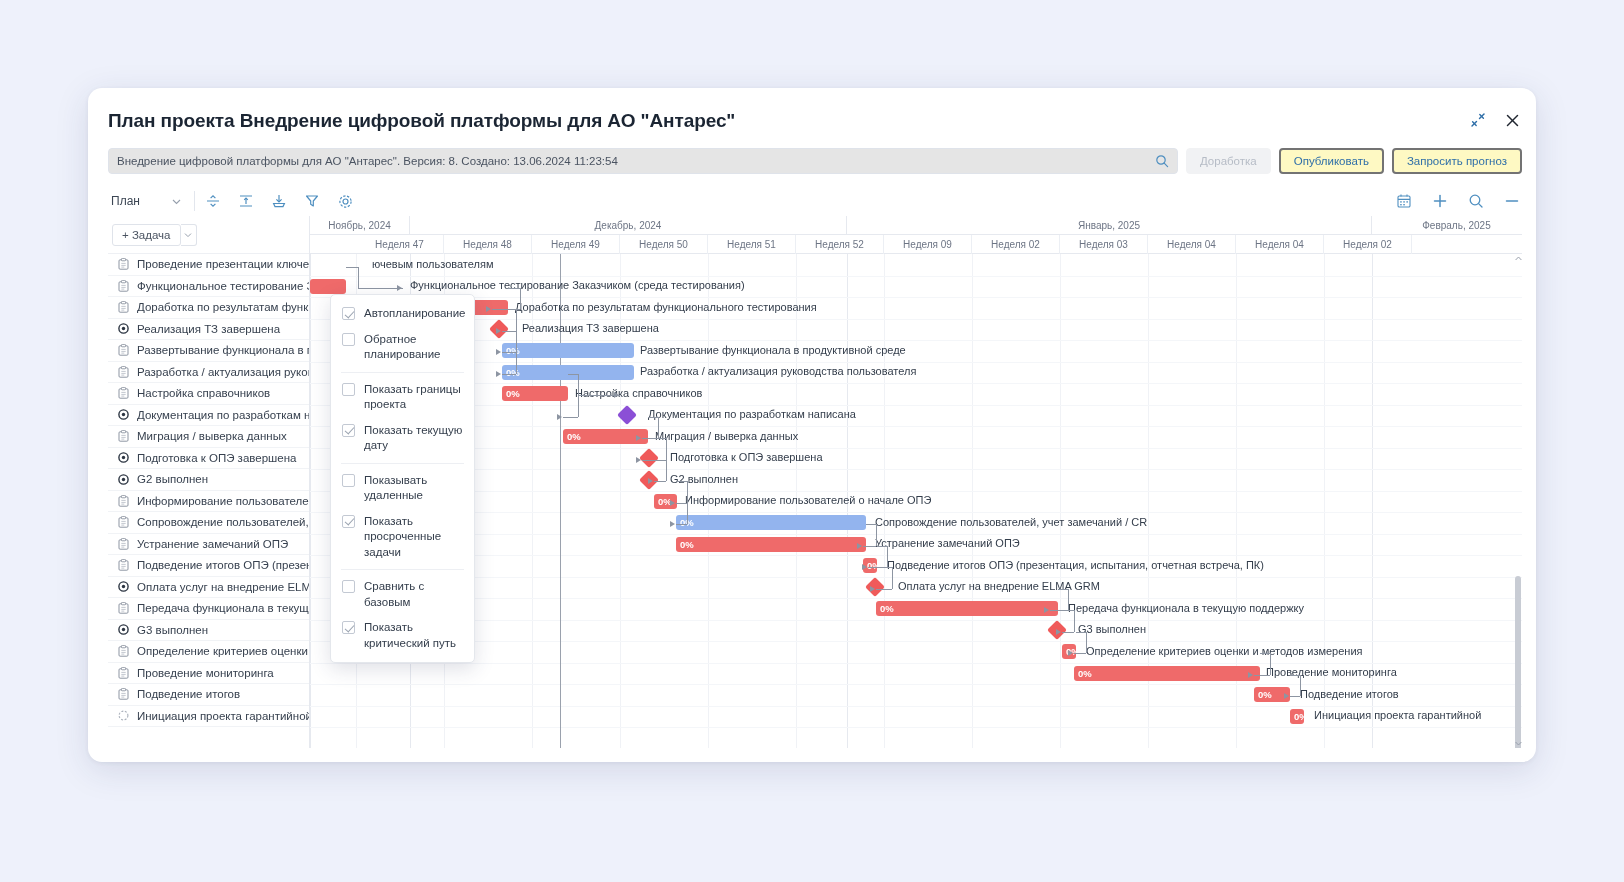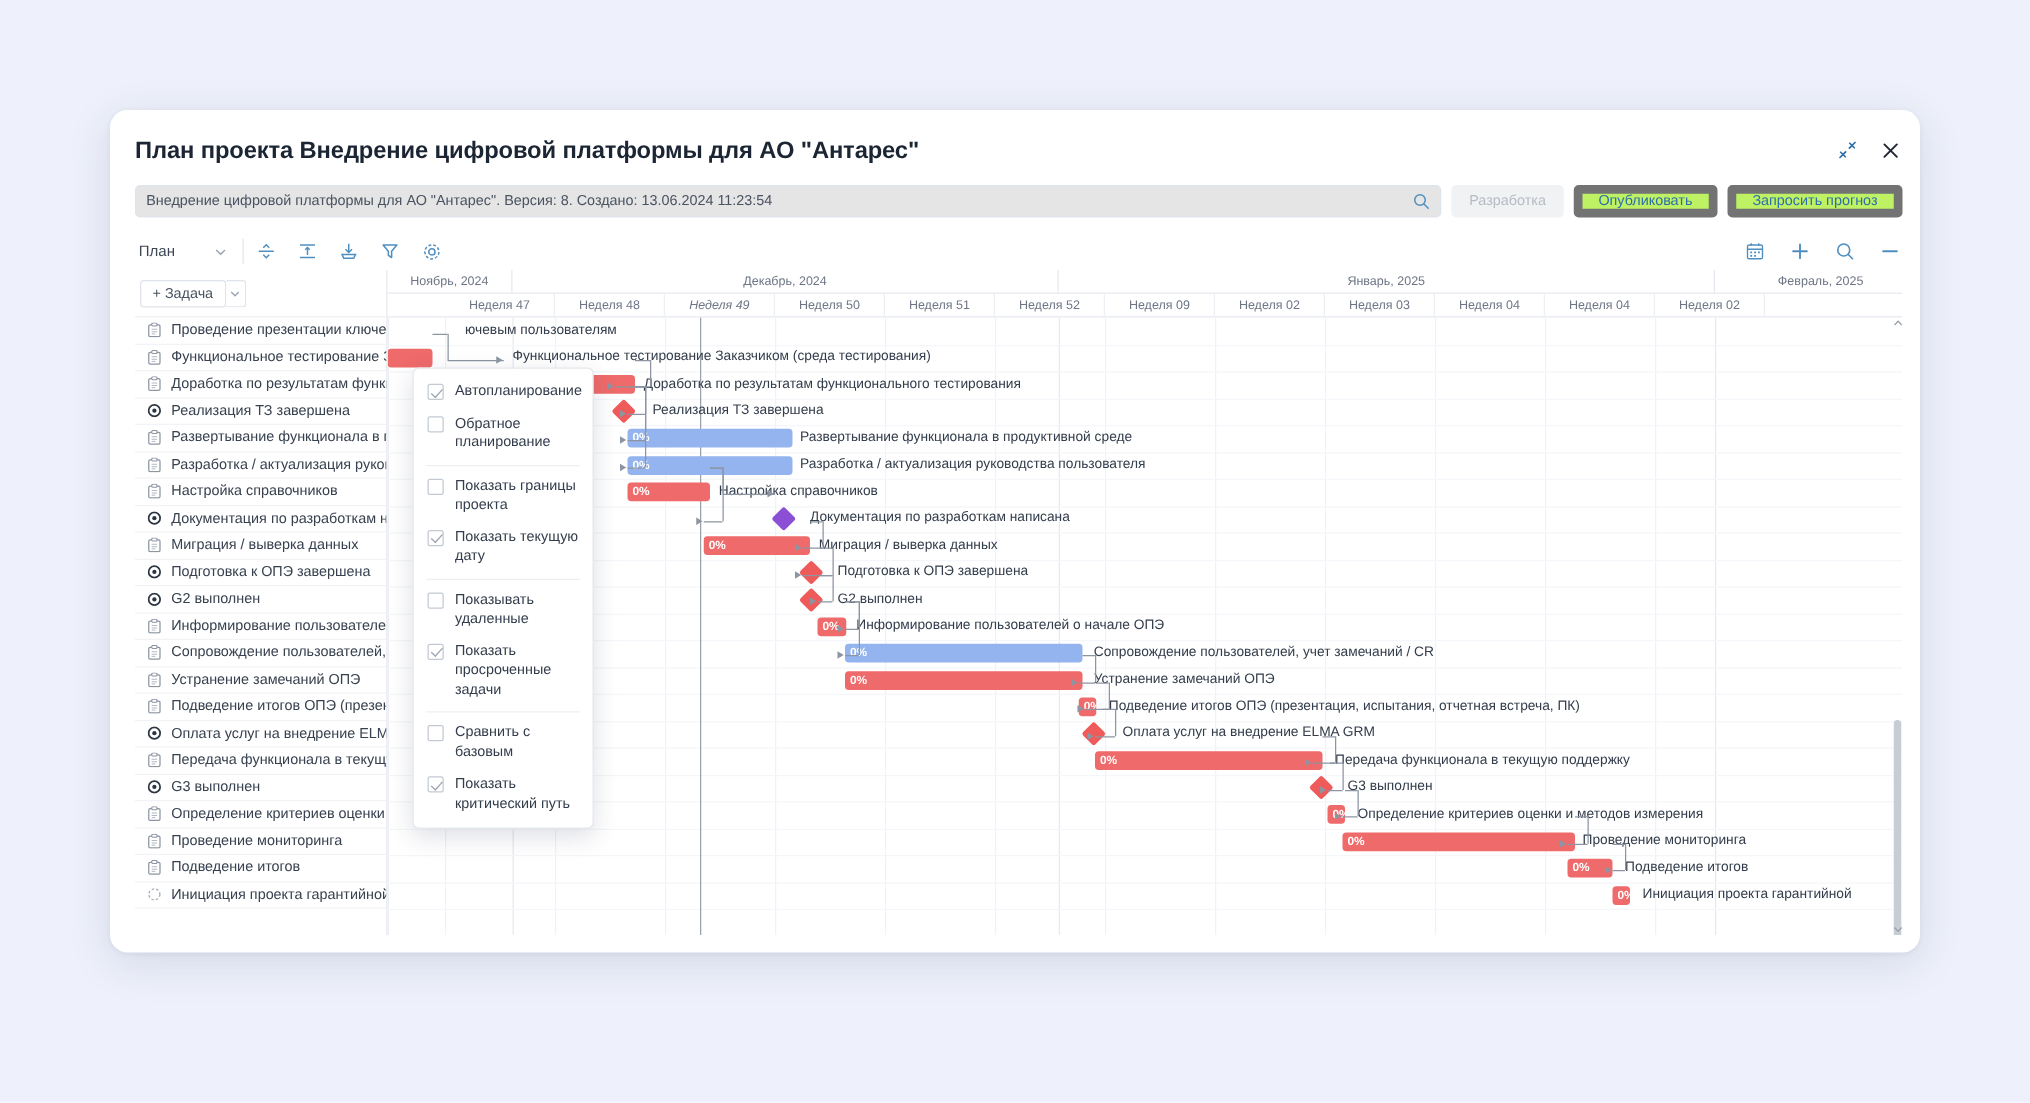--- a/index.html
+++ b/index.html
@@ -30,21 +30,21 @@
   .search-row { position:absolute; left:20px; top:60px; right:14px; height:26px; display:flex; align-items:center; gap:8px;}
   .search-box {
     flex:1; height:26px; border:1px solid #dfe3ea; border-radius:4px;
     display:flex; align-items:center; padding:0 8px; position:relative; background:#e5e5e5;
   }
   .search-box .txt { font-size:11.5px; color:#4a5361; white-space:nowrap; overflow:hidden; }
   .search-box .mag { position:absolute; right:8px; top:5px; }
   .btn { height:26px; border-radius:4px; font-size:11.5px; display:flex; align-items:center;
          justify-content:center; padding:0 13px; white-space:nowrap; cursor:pointer; }
   .btn-disabled { background:#f1f2f4; color:#b6bcc6; border:1px solid #f1f2f4; cursor:default;}
-  .btn-outline { background:#bef264; color:#2f6fa8; border:7px solid #737373; }
+  .btn-outline { background:#fef9c3; color:#2f6fa8; border:2px solid #737373; }
   
   .toolbar { position:absolute; left:20px; top:98px; right:14px; height:30px; display:flex; align-items:center;}
   .sel {
     width:78px; height:24px; border:1px solid transparent; display:flex; align-items:center;
     justify-content:space-between; font-size:12px; color:#3c4654; padding:0 4px 0 2px; cursor:pointer;
   }
   .tb-sep { width:1px; height:20px; background:#e2e6ed; margin:0 8px; }
   .tb-icons { display:flex; align-items:center; gap:13px; }
   .tb-ic { width:20px; height:20px; display:flex; align-items:center; justify-content:center; cursor:pointer; position:relative;}
   .tb-right { margin-left:auto; display:flex; align-items:center; gap:16px; }
@@ -130,21 +130,21 @@
   <div class="search-row">
     <div class="search-box">
       <span class="txt">Внедрение цифровой платформы для АО "Антарес". Версия: 8. Создано: 13.06.2024 11:23:54</span>
       <span class="mag">
         <svg width="14" height="14" viewBox="0 0 14 14">
             <circle cx="6" cy="6" r="4.2" fill="none" stroke="#4f8fc0" stroke-width="1.2"></circle>
             <path d="M9.2 9.2 L12.6 12.6" stroke="#4f8fc0" stroke-width="1.2" stroke-linecap="round"></path>
           </svg>
       </span>
     </div>
-    <div class="btn btn-disabled">Разработка</div>
+    <div class="btn btn-disabled">Доработка</div>
     <div class="btn btn-outline">Опубликовать</div>
     <div class="btn btn-outline">Запросить прогноз</div>
   </div>
 
   <div class="toolbar">
     <div class="sel">
       <span>План</span>
       <svg width="9" height="9" viewBox="0 0 9 9">
           <path d="M1 3 L4.5 6.4 L8 3" fill="none" stroke="#97a0ad" stroke-width="1.1"></path>
         </svg>
@@ -463,21 +463,21 @@
     <div class="rpane">
       <div class="hdr-row1" id="months-row">
           <div class="mon-cell" style="left: 0px; width: 100px;">Ноябрь, 2024</div>
           <div class="mon-cell" style="left: 100px; width: 437px;">Декабрь, 2024</div>
           <div class="mon-cell" style="left: 537px; width: 525px;">Январь, 2025</div>
           <div class="mon-cell" style="left: 1062px; width: 170px;">Февраль, 2025</div>
         </div>
       <div class="hdr-row2" id="weeks-row">
           <div class="wk-cell" style="left: 46px; width: 88px;">Неделя 47</div>
           <div class="wk-cell" style="left: 134px; width: 88px;">Неделя 48</div>
-          <div class="wk-cell" style="left: 222px; width: 88px; font-style: italic;">Неделя 49</div>
+          <div class="wk-cell" style="left: 222px; width: 88px;">Неделя 49</div>
           <div class="wk-cell" style="left: 310px; width: 88px;">Неделя 50</div>
           <div class="wk-cell" style="left: 398px; width: 88px;">Неделя 51</div>
           <div class="wk-cell" style="left: 486px; width: 88px;">Неделя 52</div>
           <div class="wk-cell" style="left: 574px; width: 88px;">Неделя 09</div>
           <div class="wk-cell" style="left: 662px; width: 88px;">Неделя 02</div>
           <div class="wk-cell" style="left: 750px; width: 88px;">Неделя 03</div>
           <div class="wk-cell" style="left: 838px; width: 88px;">Неделя 04</div>
           <div class="wk-cell" style="left: 926px; width: 88px;">Неделя 04</div>
           <div class="wk-cell" style="left: 1014px; width: 88px;">Неделя 02</div>
         </div>

